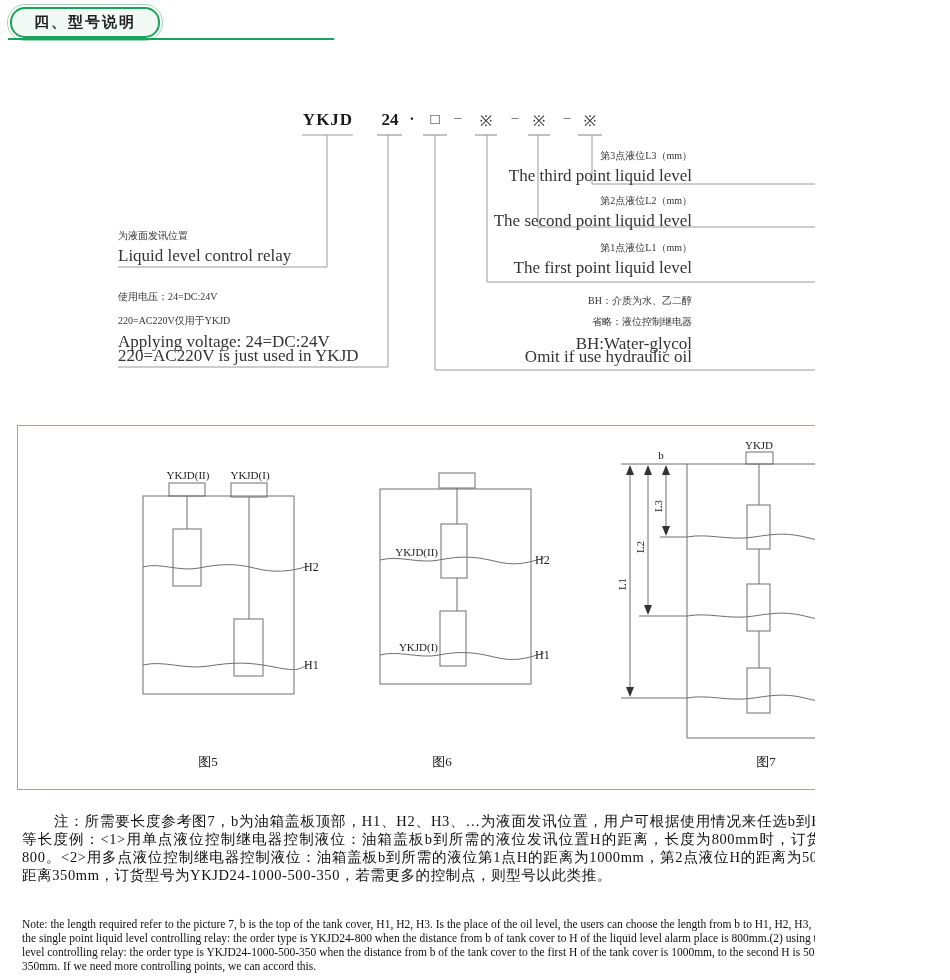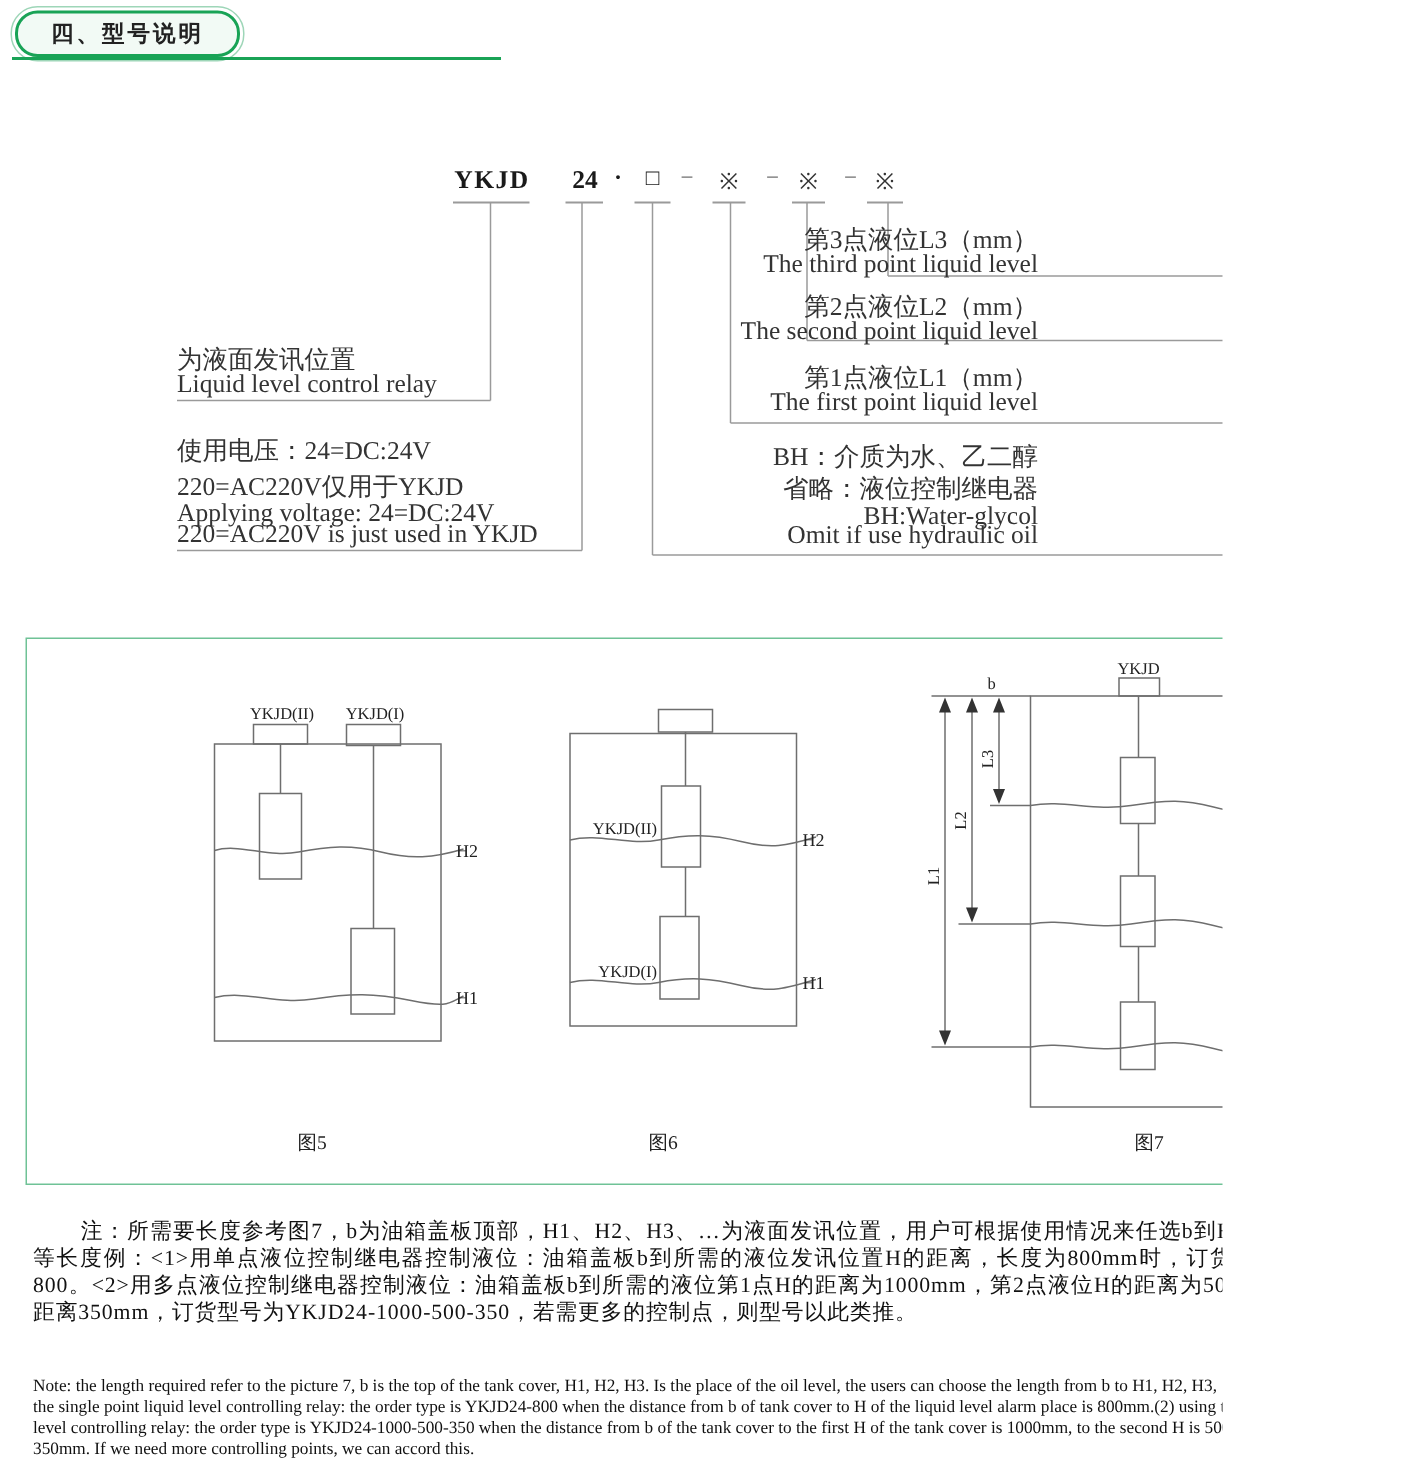--- a/index.html
+++ b/index.html
@@ -25,21 +25,21 @@
   .c-dot{left:406px;width:12px;font-weight:bold;}
   .c-box{left:424px;width:22px;font-size:15px;top:111px;}
   .c-dash{font-size:14px;color:#555;width:12px;}
   .c-d1{left:452px;}.c-d2{left:509px;}.c-d3{left:561px;}
   .c-star{font-size:15px;color:#333;width:24px;}
   .c-s1{left:474px;}.c-s2{left:527px;}.c-s3{left:578px;}
 
   .co{position:absolute;color:#333;white-space:nowrap;line-height:1.15;}
   .co.r{right:123px;text-align:right;}
   .co.l{left:118px;text-align:left;}
-  .zh{font-size:17px;}
+  .zh{font-size:10px;}
   .en{font-size:17px;}
 
   
   #fig-box{position:absolute;left:17px;top:425px;width:918px;height:363px;
     border:1px solid #6fc296;background:#fff;}
   .fig-svg{position:absolute;left:0;top:0;}
   .fig-svg rect,.fig-svg line,.fig-svg path{fill:none;stroke:#6e6e6e;stroke-width:1;}
   .fig-svg polygon{fill:#333;stroke:none;}
   .fig-svg text{fill:#222;stroke:none;font-family:"Liberation Serif",serif;font-size:12px;}
   .fig-svg text.sens{font-size:11px;text-anchor:middle;}

